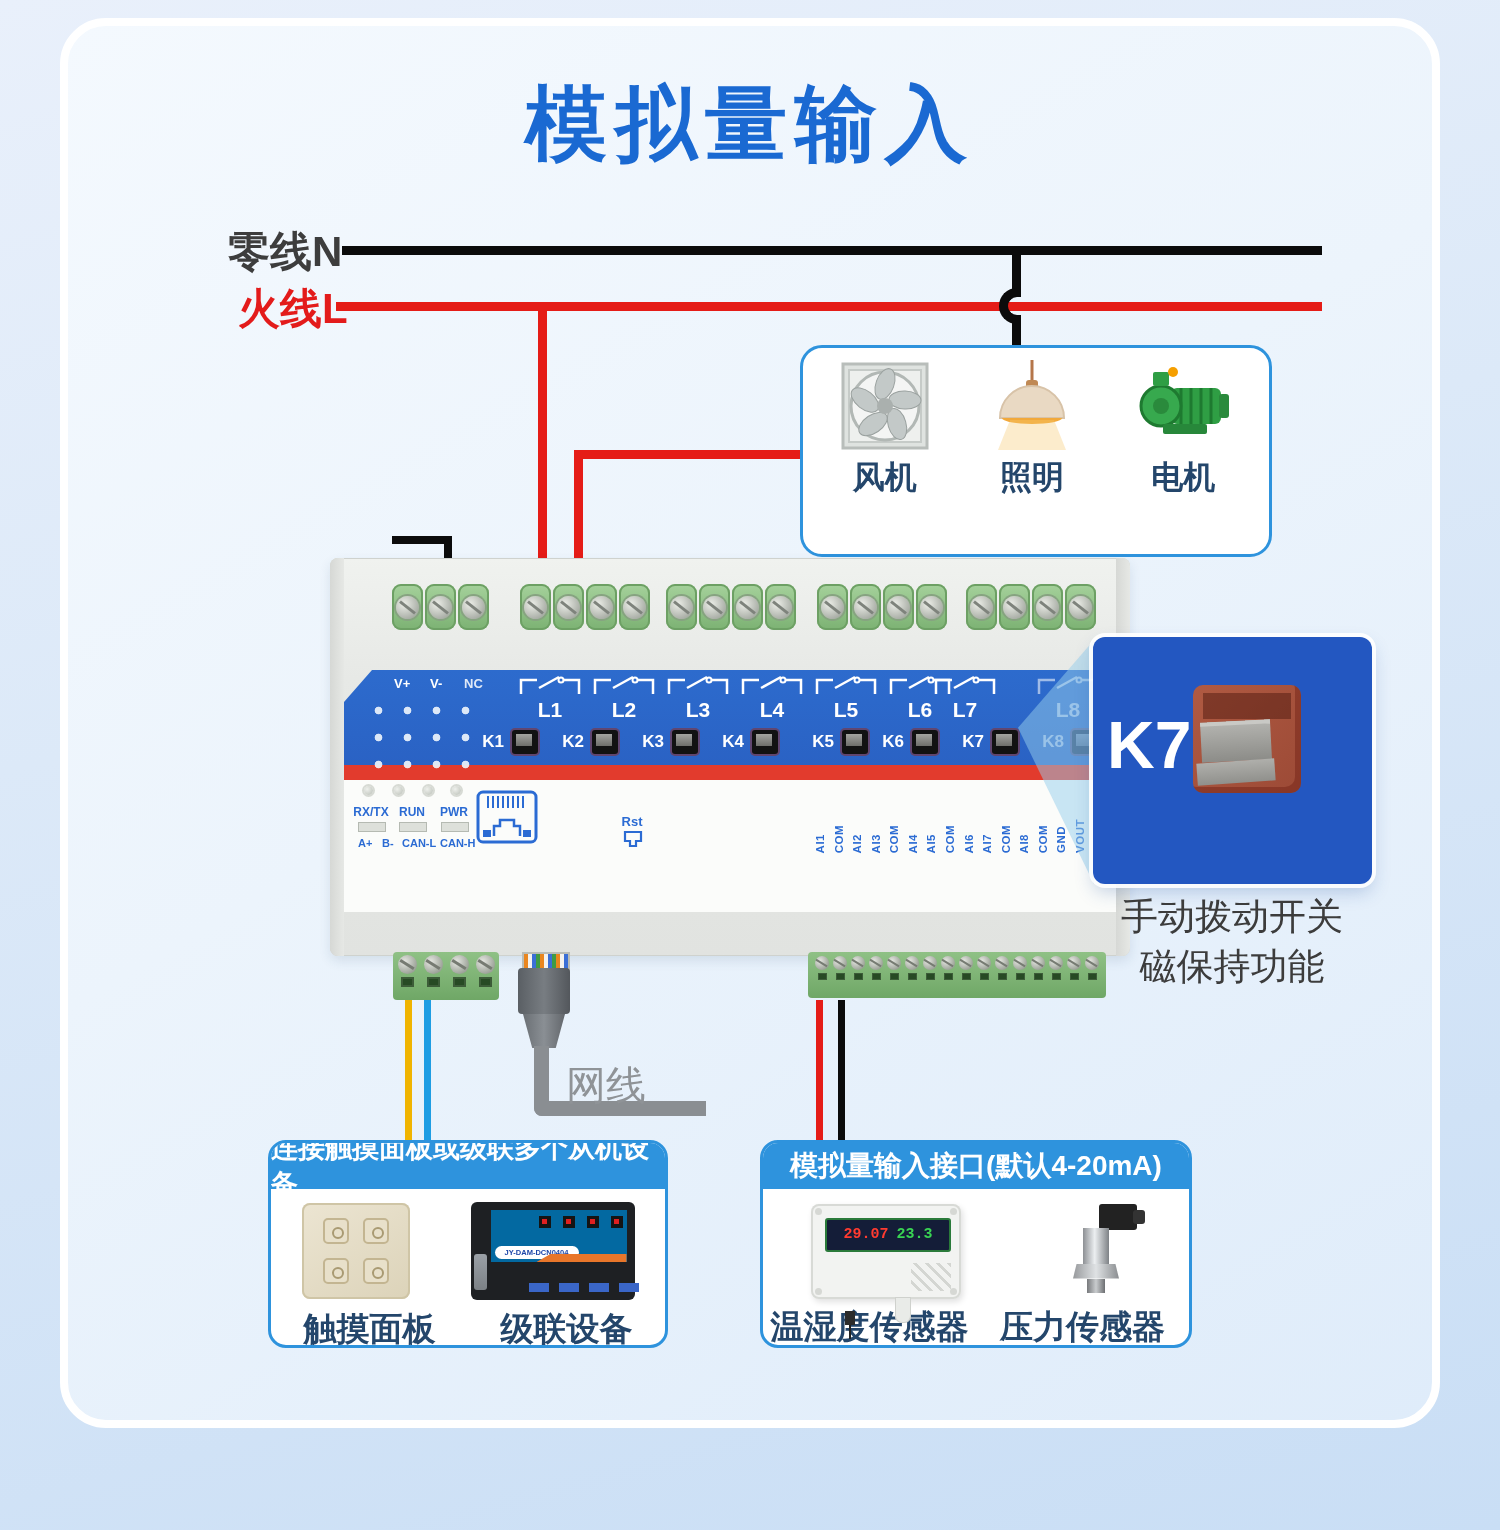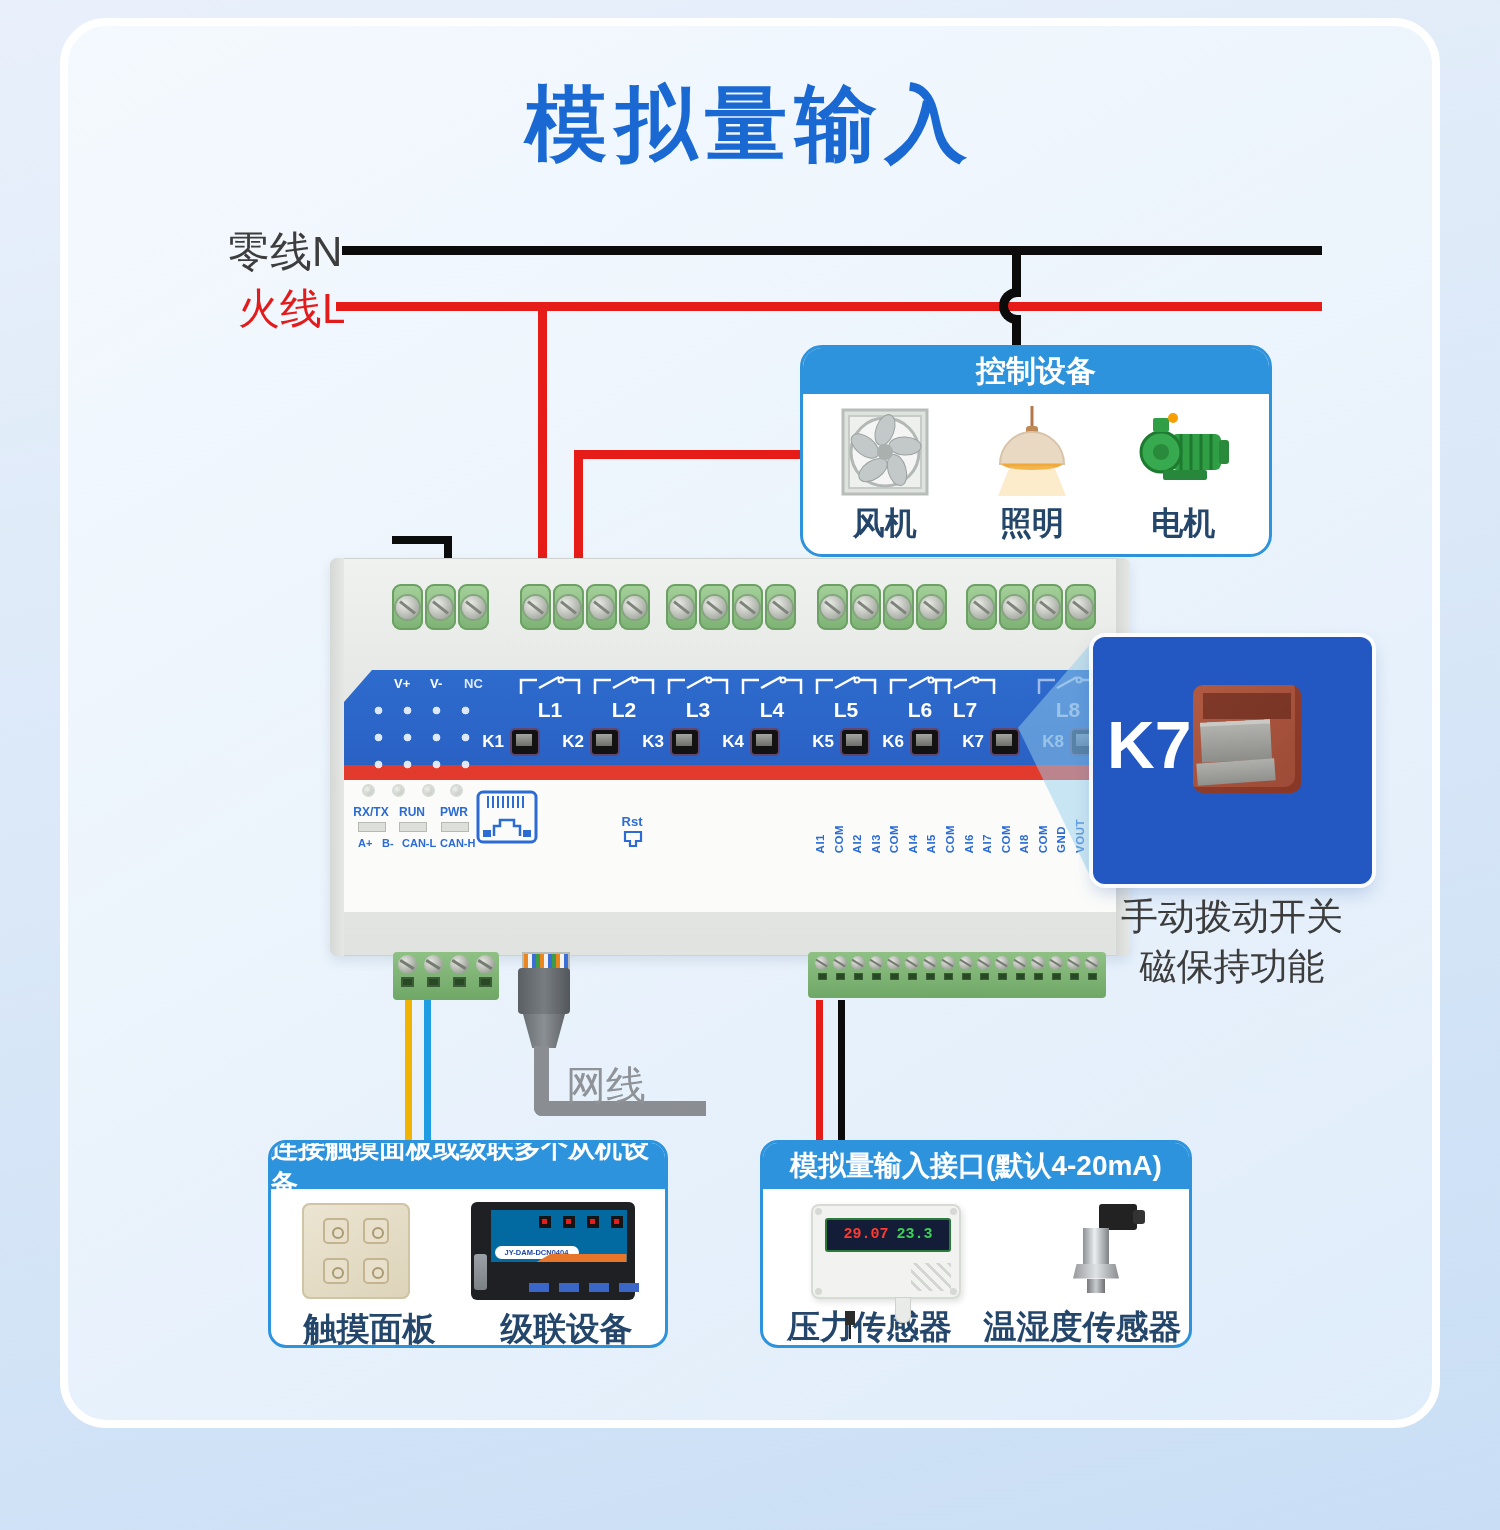--- a/index.html
+++ b/index.html
@@ -15,21 +15,21 @@
   
   .wire{position:absolute;}
   .w-black{background:#0b0b0b;}
   .w-red{background:#e51c17;}
   .w-yellow{background:#f0b400;}
   .w-cyan{background:#1e9de3;}
   .w-gray{background:#8a8e92;}
   .hop{position:absolute;left:999px;top:288px;width:22px;height:36px;
     border:9px solid #0b0b0b;border-right:none;border-radius:18px 0 0 18px;
     box-sizing:border-box;background:transparent;}
-  .wlabel{position:absolute;font-size:42px;font-weight:400;}
+  .wlabel{position:absolute;font-size:42px;font-weight:700;}
   
   .ibox{position:absolute;background:#fff;border:3px solid #2e93dd;border-radius:18px;overflow:hidden;box-sizing:border-box;}
   .ibox .head{height:46px;background:#2e93dd;color:#fff;font-weight:700;
     display:flex;align-items:center;justify-content:center;}
   .ibox .body{display:flex;align-items:center;justify-content:space-around;}
   .caption{font-weight:700;color:#24466b;text-align:center;}
   
   .pill{position:absolute;left:170px;top:527px;width:232px;height:50px;border-radius:26px;
     background:#1c54c9;color:#fff;font-size:31px;font-weight:700;
     display:flex;align-items:center;justify-content:center;}
@@ -167,21 +167,20 @@
   <div class="wire w-red" style="left:538px;top:306px;width:9px;height:296px;"></div>
   <div class="wire w-red" style="left:574px;top:450px;width:9px;height:152px;"></div>
   <div class="wire w-red" style="left:574px;top:450px;width:229px;height:9px;"></div>
 
   <div class="wire w-black" style="left:392px;top:536px;width:60px;height:8px;"></div>
   <div class="wire w-black" style="left:444px;top:536px;width:8px;height:64px;"></div>
   <div class="wire w-red" style="left:398px;top:560px;width:26px;height:8px;"></div>
   <div class="wire w-red" style="left:416px;top:560px;width:8px;height:42px;"></div>
 
   <div class="ibox" style="left:800px;top:345px;width:472px;height:212px;border-radius:22px;">
-    <div class="head" style="font-size:30px;">控制设备</div>
     <div class="body" style="height:163px;padding:0 8px;">
       <div style="text-align:center;">
         <svg width="92" height="92" viewBox="0 0 92 92">
           <rect x="4" y="4" width="84" height="84" fill="#dfe3e0" stroke="#b8bdba" stroke-width="3"></rect>
           <rect x="10" y="10" width="72" height="72" fill="#eef0ee" stroke="#c6cbc8" stroke-width="2"></rect>
           <circle cx="46" cy="46" r="34" fill="#f4f5f4" stroke="#b2b8b5" stroke-width="3"></circle>
           <g fill="#c3c9c8" stroke="#9aa19f" stroke-width="1">
             <ellipse cx="46" cy="24" rx="9" ry="16" transform="rotate(20 46 24)"></ellipse>
             <ellipse cx="66" cy="40" rx="9" ry="16" transform="rotate(92 66 40)"></ellipse>
             <ellipse cx="58" cy="64" rx="9" ry="16" transform="rotate(164 58 64)"></ellipse>
@@ -580,17 +579,17 @@
         <div class="thprobe2"></div>
       </div>
       <div class="psensor">
         <div class="pshead"></div>
         <div class="psbody"></div>
         <div class="psnut"></div>
         <div class="pstip"></div>
       </div>
     </div>
     <div class="blabelrow">
+      <span class="caption" style="font-size:33px;">温湿度传感器</span>
       <span class="caption" style="font-size:33px;">压力传感器</span>
-      <span class="caption" style="font-size:33px;">温湿度传感器</span>
     </div>
   </div>
 </div>
 
 </body></html>

